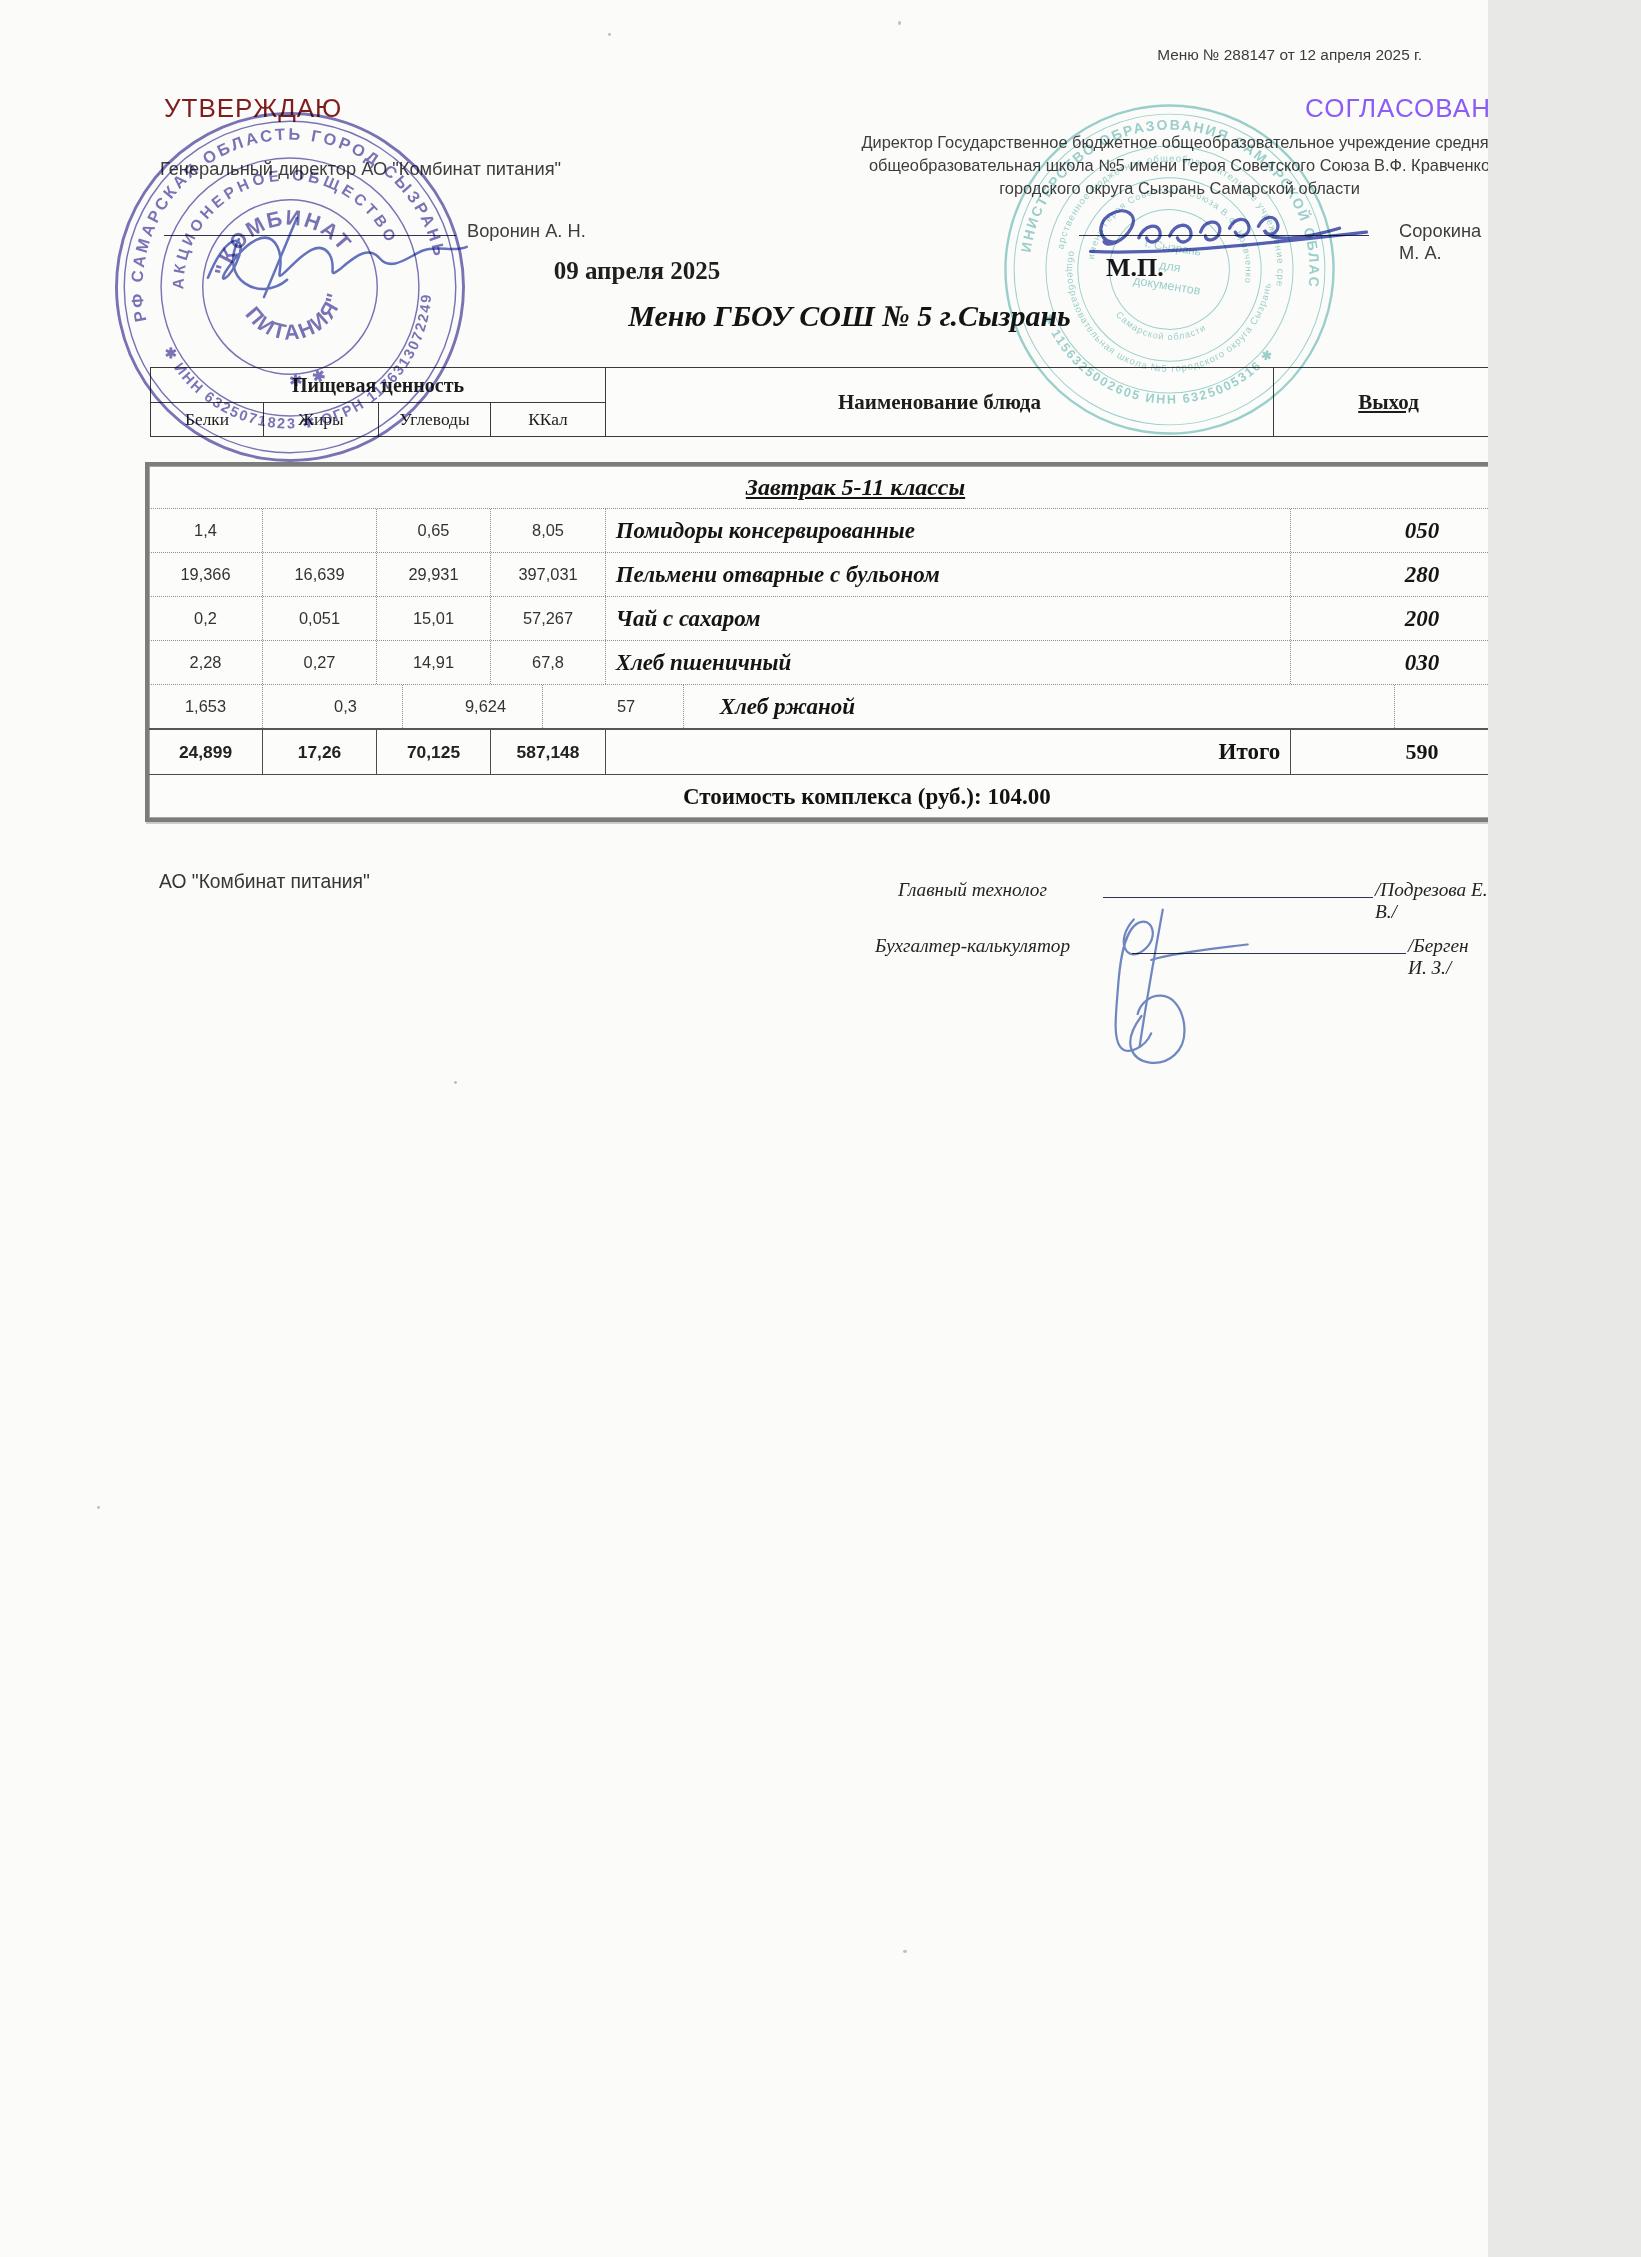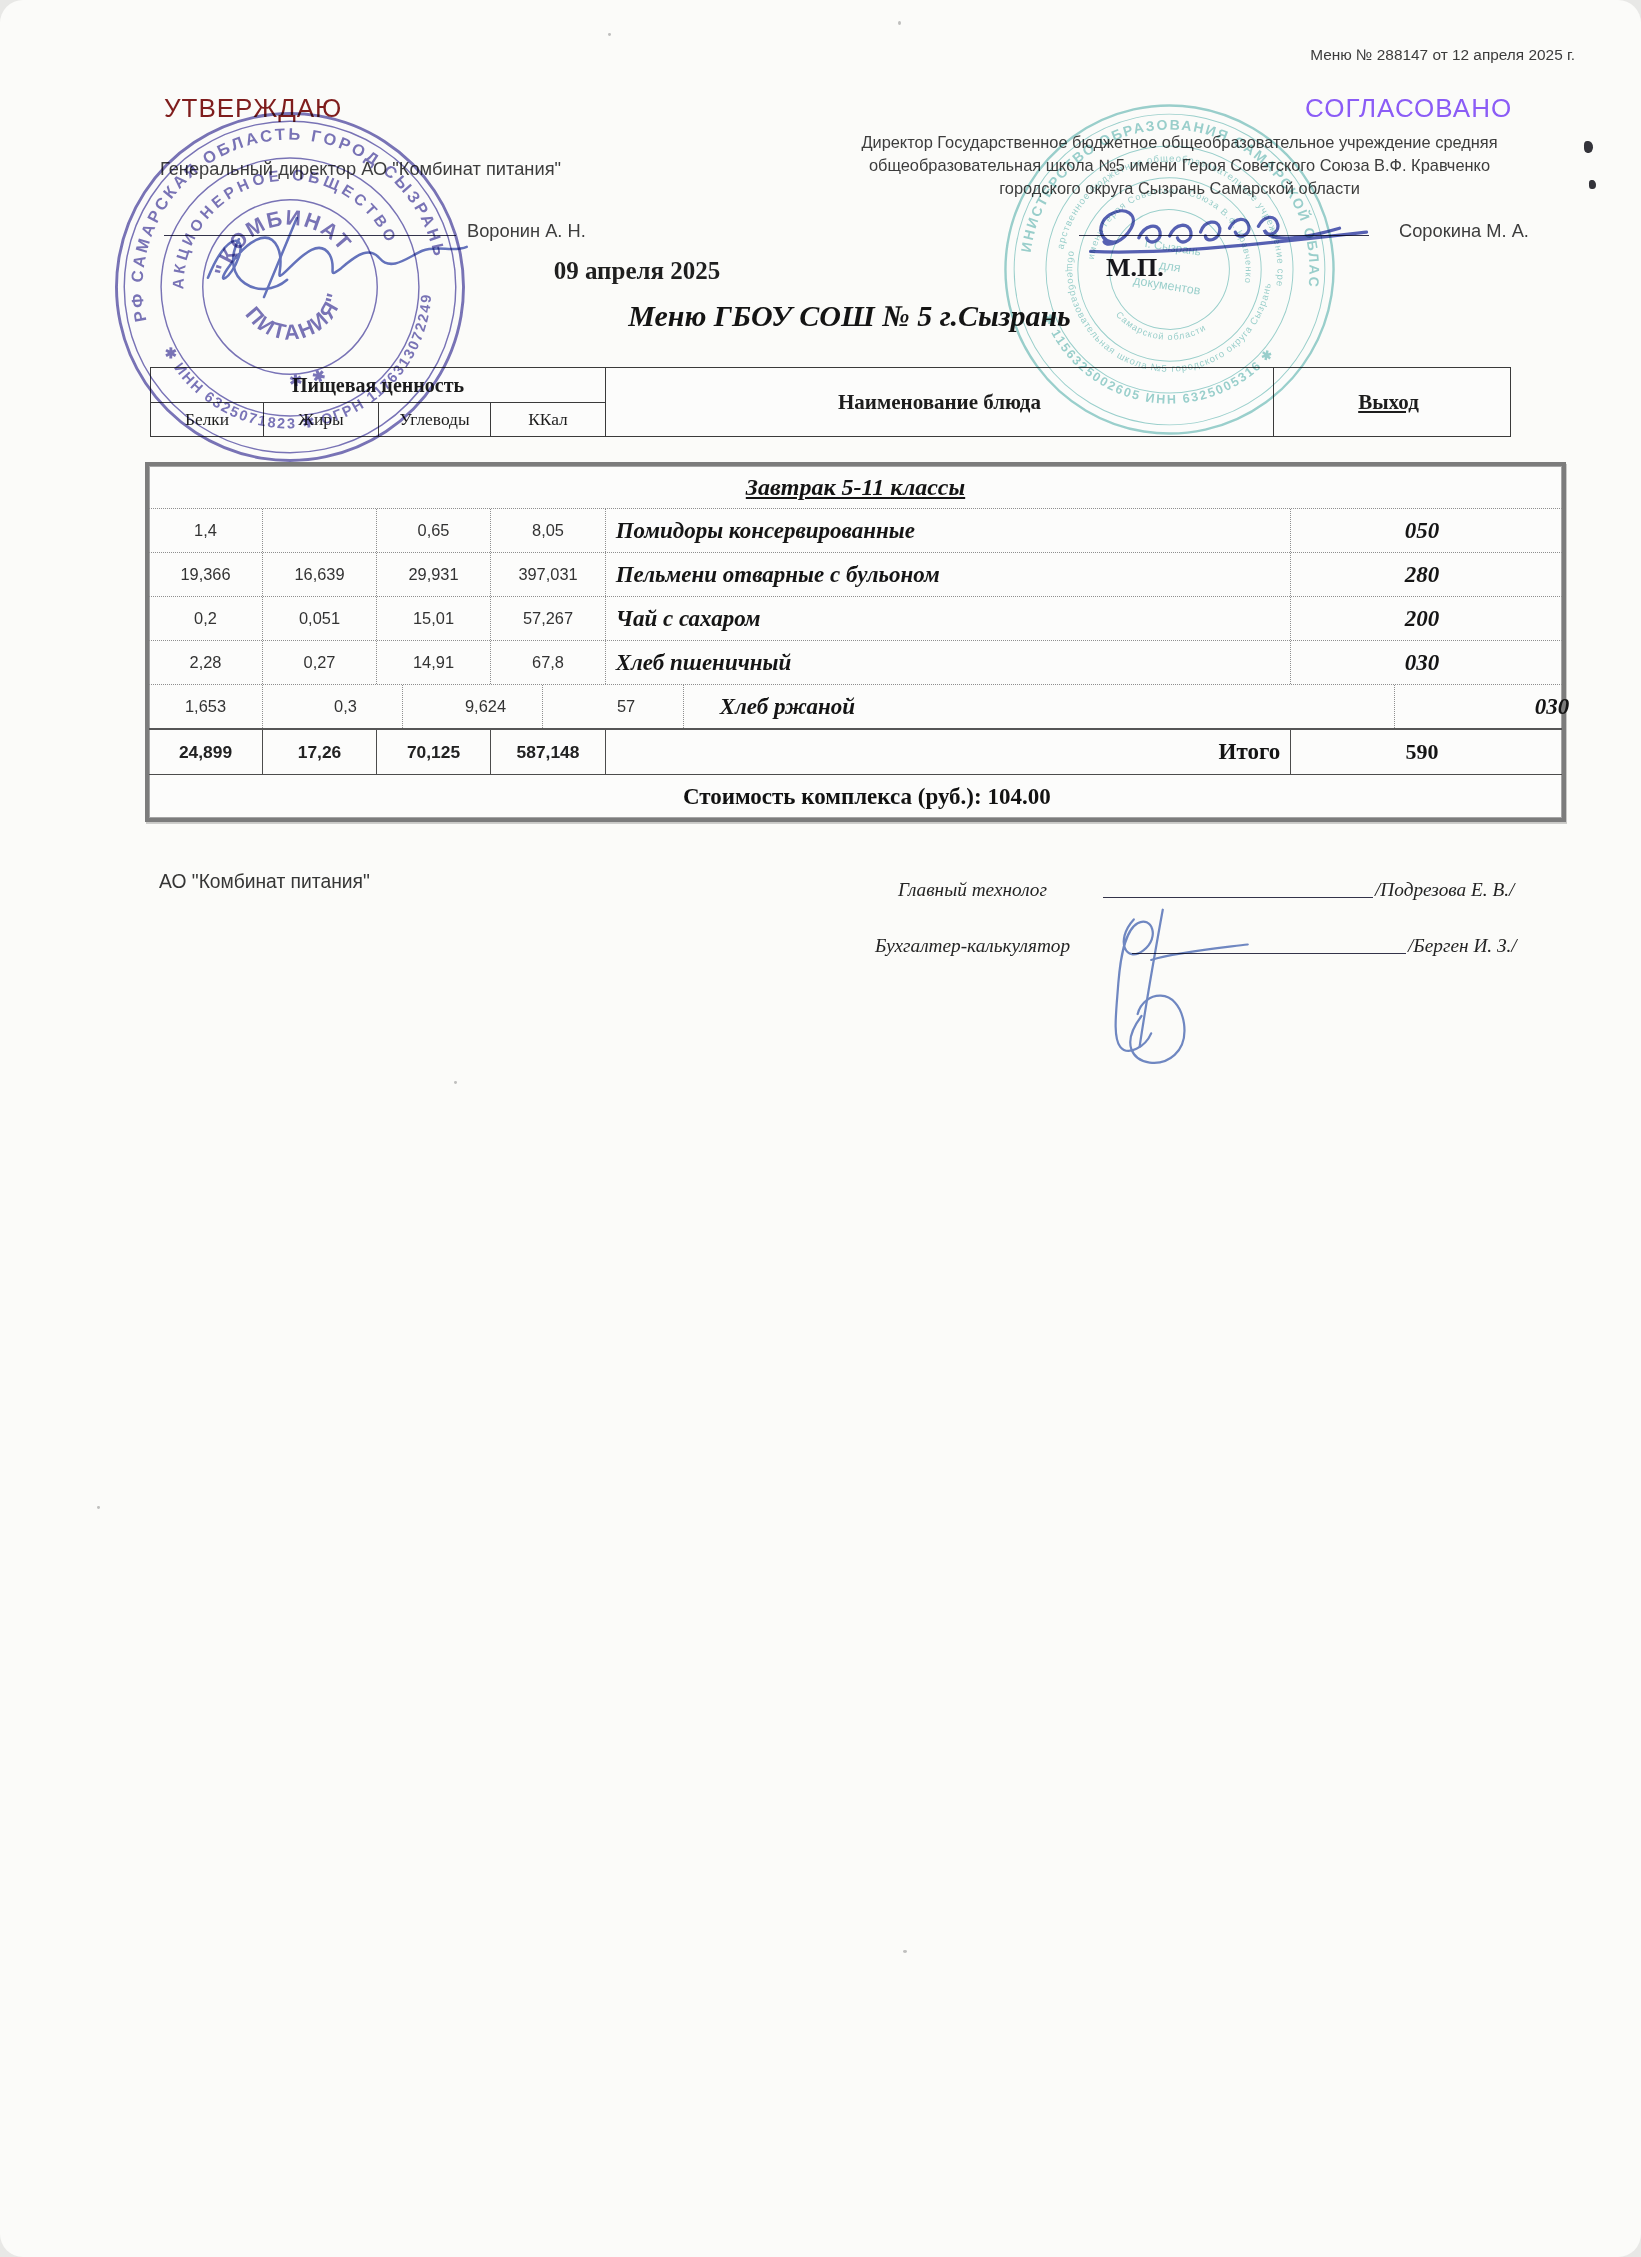--- a/index.html
+++ b/index.html
@@ -1,17 +1,17 @@
 <!DOCTYPE html>
 <html><head>
 <meta charset="utf-8">
 <style>
   html,body{margin:0;padding:0;background:#e8e8e6;}
-  .page{position:relative;width:1641px;height:2257px;background:#fbfbf9;overflow:hidden;
-        font-family:"Liberation Sans",sans-serif;color:#2e2e2e;border-radius:23px;}
+  .page{position:relative;width:1488px;height:2257px;background:#fbfbf9;overflow:hidden;
+        font-family:"Liberation Sans",sans-serif;color:#2e2e2e;}
   .abs{position:absolute;}
 
   
   .menu-no{right:66px;top:46px;font-size:15.4px;color:#3c3c3c;}
   .approve-title{left:164px;top:93px;font-size:26px;letter-spacing:1px;color:#7f1d1d;}
   .approve-sub{left:160px;top:158px;font-size:18.3px;color:#3d3d3d;}
   .sig-line{display:inline-block;border-bottom:1.9px solid #33334a;height:1px;vertical-align:baseline;}
   .approve-sign-line{left:164px;top:234px;width:292px;}
   .approve-signer{left:467px;top:220px;font-size:18.3px;color:#3d3d3d;}
   .approve-date{left:502px;top:257px;width:270px;text-align:center;

